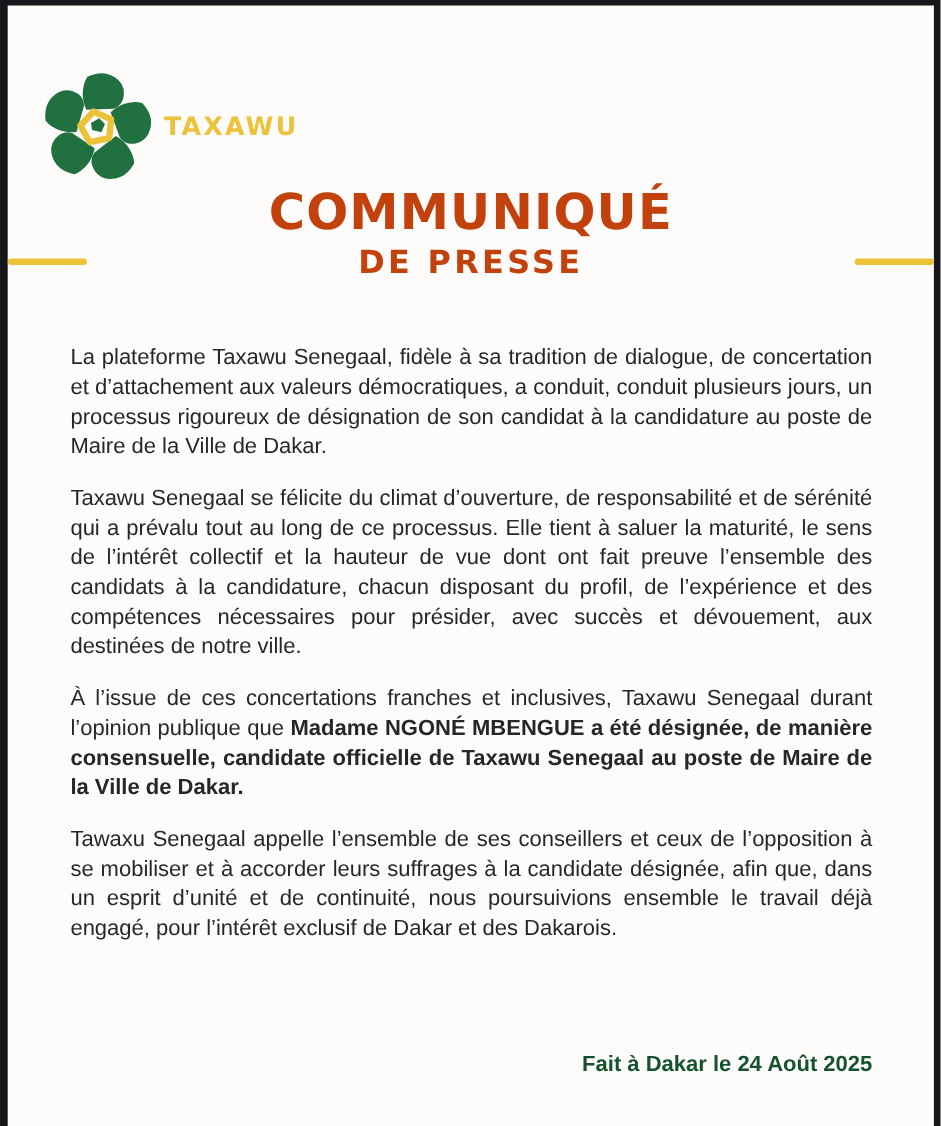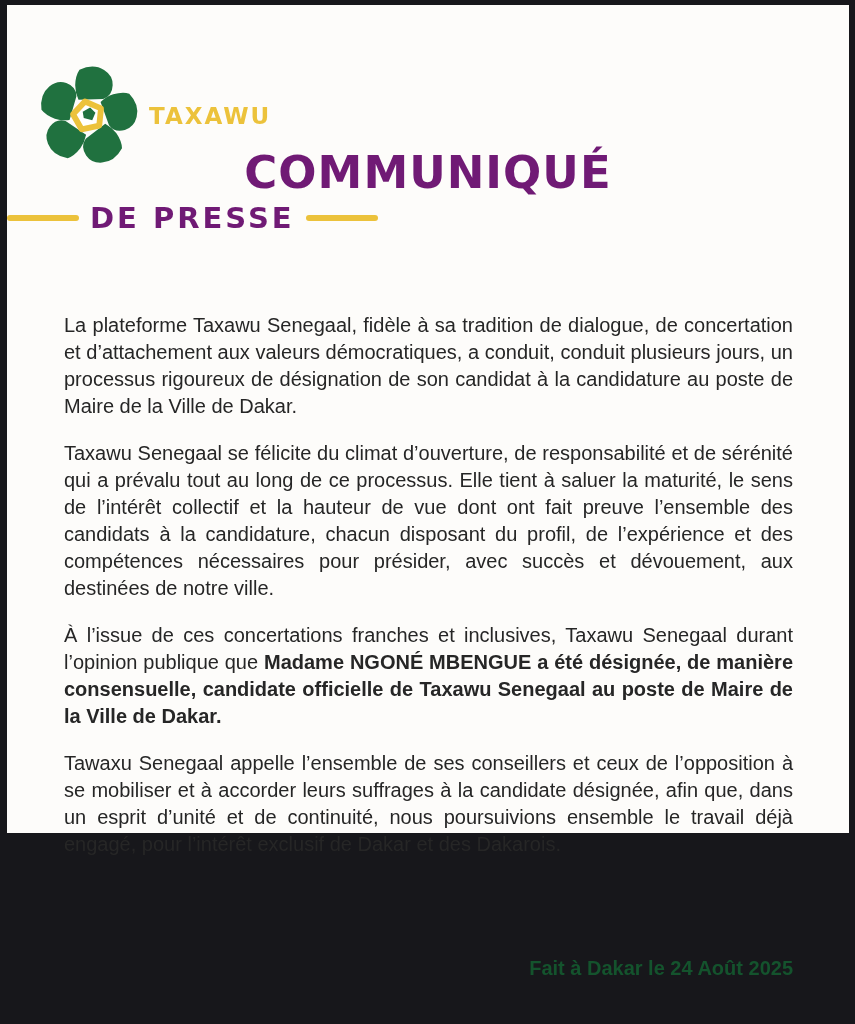--- a/index.html
+++ b/index.html
@@ -5,50 +5,50 @@
   html,body{margin:0;padding:0;}
   body{
     width:855px;height:1024px;
     background:#17171b;
     position:relative;
     font-family:"Liberation Sans",sans-serif;
     overflow:hidden;
   }
   .page{
     position:absolute;left:7px;top:5px;
-    width:842px;height:828px;
+    width:842px;height:1019px;
     background:#fdfcfa;
   }
   
   .logo-row{
     position:absolute;left:28px;top:58px;
     display:flex;align-items:center;gap:8px;
   }
   .logo-mark{width:106px;height:106px;display:block;}
   .logo-wordmark{
     font-family:"DejaVu Sans",sans-serif;
     font-weight:bold;
     color:#ecc23b;
     font-size:23px;line-height:27px;
     letter-spacing:2px;
   }
   
   .masthead{
-    position:absolute;top:144px;left:0;right:0;
-    text-align:center;color:#701a75;
+    position:absolute;top:164px;left:0;right:0;
+    text-align:center;color:#c2410c;
   }
   .masthead-title{
     margin:0;
     font-family:"DejaVu Sans",sans-serif;
     font-weight:800;
     font-size:45px;line-height:48px;
     letter-spacing:1px;
   }
   .masthead-subrow{
-    display:flex;align-items:center;justify-content:flex-start;
+    display:flex;align-items:center;justify-content:space-between;
     gap:11px;margin-top:5px;
   }
   .dash{
     width:72px;height:6px;background:#ecc23b;border-radius:3px;
     flex:0 0 auto;
   }
   .masthead-subtitle{
     font-family:"DejaVu Sans",sans-serif;
     font-weight:bold;
     font-size:29px;line-height:32px;

